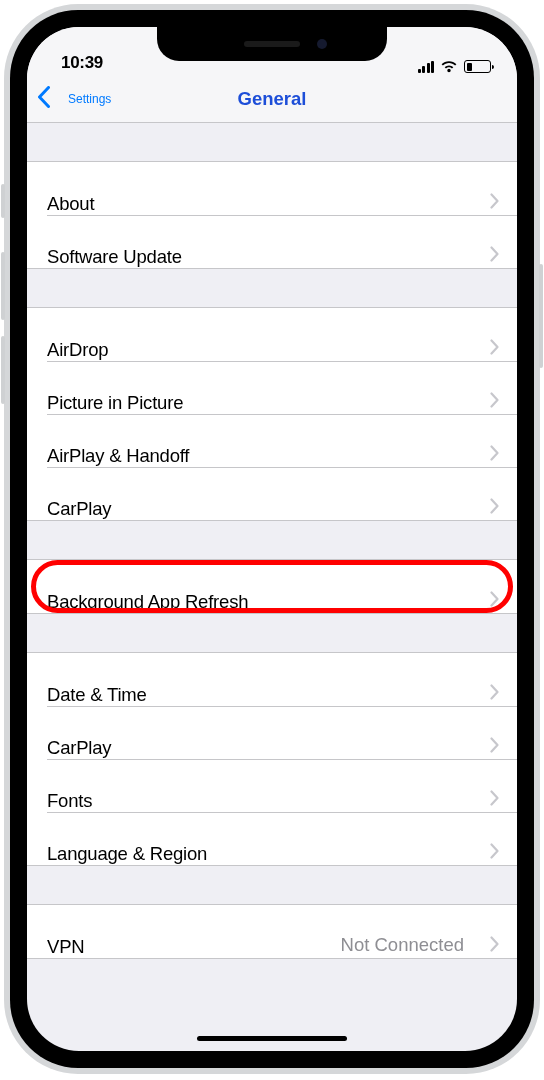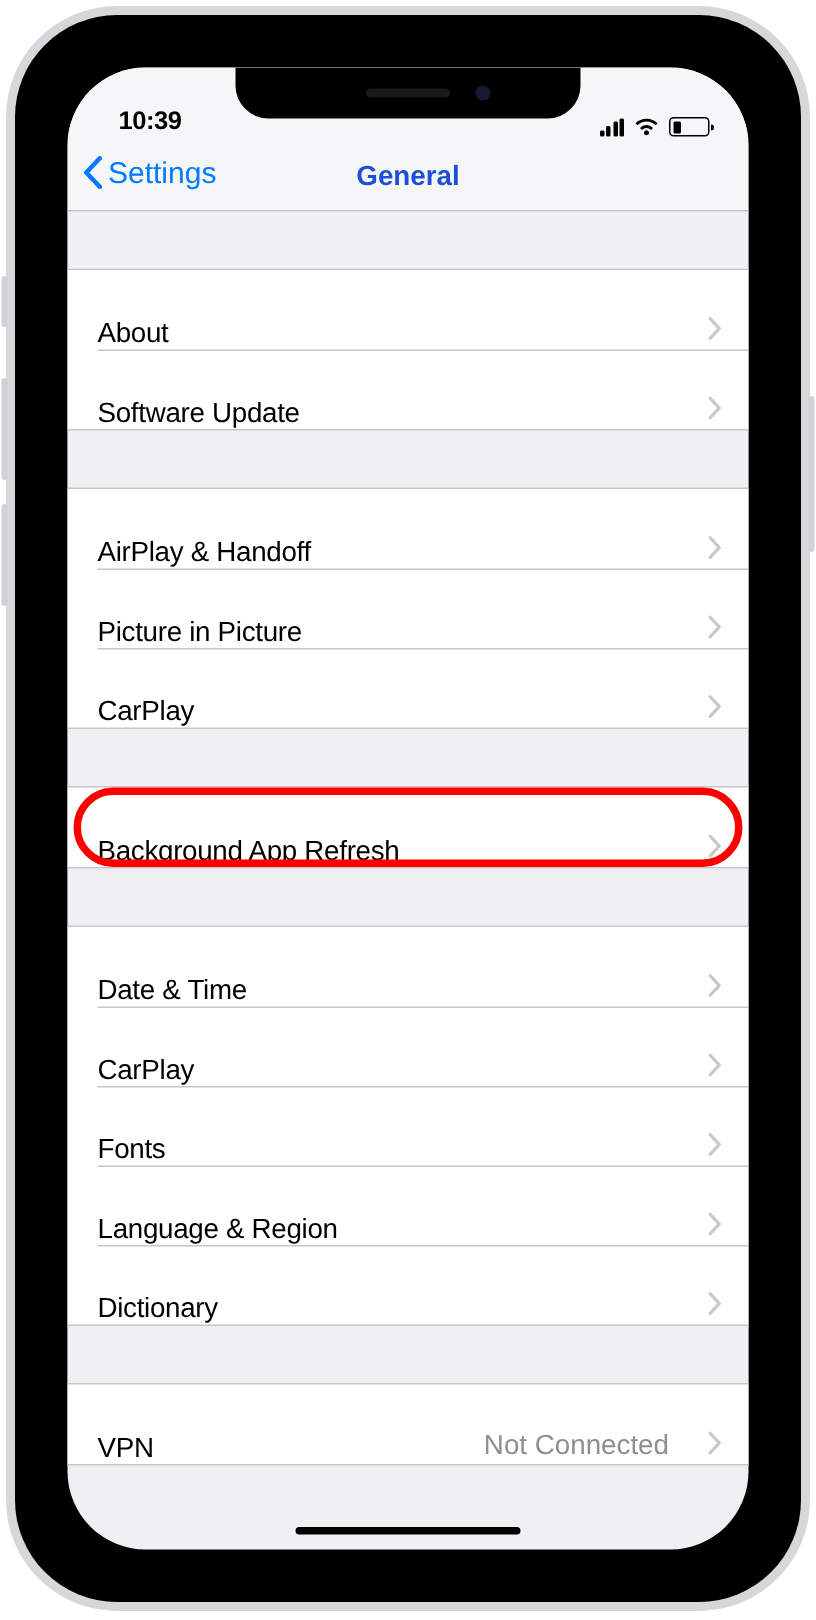--- a/index.html
+++ b/index.html
@@ -19,21 +19,21 @@
       background: #d5d7d9;
       border-radius: 74px;
       padding: 6px;
       position: relative;
     }
     .device-outer {
       width: 100%;
       height: 100%;
       background: #000;
       border-radius: 68px;
-      padding: 35px;
+      padding: 17px;
     }
     .screen {
       width: 100%;
       height: 100%;
       background: #efeff4;
       border-radius: 52px;
       overflow: hidden;
       position: relative;
     }
     
@@ -138,22 +138,22 @@
       align-items: center;
       justify-content: center;
       position: relative;
     }
     .nav-back {
       position: absolute;
       left: 10px;
       display: flex;
       align-items: center;
       color: #007aff;
-      font-size: 20px;
-      gap: 4px;
+      font-size: 12px;
+      gap: 18px;
       cursor: pointer;
     }
     .nav-back .chev {
       font-size: 28px;
       font-weight: 500;
       line-height: 1;
     }
     .nav-title {
       font-size: 18.5px;
       font-weight: 600;
@@ -308,29 +308,37 @@
               <span class="row-right">
                 <span class="disclosure"><svg width="9" height="16" viewBox="0 0 9 16">
                     <path d="M1.5 1.5 7.5 8l-6 6.5" stroke="#c7c7cc" stroke-width="2.2" fill="none" stroke-linecap="round" stroke-linejoin="round"></path>
                   </svg></span>
               </span>
             </div>
           </div>
           <div class="spacer"></div>
           <div class="group">
             <div class="row">
+              <span class="row-label">AirDrop</span>
+              <span class="row-right">
+                <span class="disclosure"><svg width="9" height="16" viewBox="0 0 9 16">
+                    <path d="M1.5 1.5 7.5 8l-6 6.5" stroke="#c7c7cc" stroke-width="2.2" fill="none" stroke-linecap="round" stroke-linejoin="round"></path>
+                  </svg></span>
+              </span>
+            </div>
+            <div class="row">
+              <span class="row-label">Picture in Picture</span>
+              <span class="row-right">
+                <span class="disclosure"><svg width="9" height="16" viewBox="0 0 9 16">
+                    <path d="M1.5 1.5 7.5 8l-6 6.5" stroke="#c7c7cc" stroke-width="2.2" fill="none" stroke-linecap="round" stroke-linejoin="round"></path>
+                  </svg></span>
+              </span>
+            </div>
+            <div class="row">
               <span class="row-label">AirPlay &amp; Handoff</span>
-              <span class="row-right">
-                <span class="disclosure"><svg width="9" height="16" viewBox="0 0 9 16">
-                    <path d="M1.5 1.5 7.5 8l-6 6.5" stroke="#c7c7cc" stroke-width="2.2" fill="none" stroke-linecap="round" stroke-linejoin="round"></path>
-                  </svg></span>
-              </span>
-            </div>
-            <div class="row">
-              <span class="row-label">Picture in Picture</span>
               <span class="row-right">
                 <span class="disclosure"><svg width="9" height="16" viewBox="0 0 9 16">
                     <path d="M1.5 1.5 7.5 8l-6 6.5" stroke="#c7c7cc" stroke-width="2.2" fill="none" stroke-linecap="round" stroke-linejoin="round"></path>
                   </svg></span>
               </span>
             </div>
             <div class="row">
               <span class="row-label">CarPlay</span>
               <span class="row-right">
                 <span class="disclosure"><svg width="9" height="16" viewBox="0 0 9 16">
@@ -377,28 +385,20 @@
               </span>
             </div>
             <div class="row">
               <span class="row-label">Language &amp; Region</span>
               <span class="row-right">
                 <span class="disclosure"><svg width="9" height="16" viewBox="0 0 9 16">
                     <path d="M1.5 1.5 7.5 8l-6 6.5" stroke="#c7c7cc" stroke-width="2.2" fill="none" stroke-linecap="round" stroke-linejoin="round"></path>
                   </svg></span>
               </span>
             </div>
-            <div class="row">
-              <span class="row-label">Dictionary</span>
-              <span class="row-right">
-                <span class="disclosure"><svg width="9" height="16" viewBox="0 0 9 16">
-                    <path d="M1.5 1.5 7.5 8l-6 6.5" stroke="#c7c7cc" stroke-width="2.2" fill="none" stroke-linecap="round" stroke-linejoin="round"></path>
-                  </svg></span>
-              </span>
-            </div>
           </div>
           <div class="spacer"></div>
           <div class="group">
             <div class="row">
               <span class="row-label">VPN</span>
               <span class="row-right">
                 <span class="row-value">Not Connected</span>
                 <span class="disclosure"><svg width="9" height="16" viewBox="0 0 9 16">
                     <path d="M1.5 1.5 7.5 8l-6 6.5" stroke="#c7c7cc" stroke-width="2.2" fill="none" stroke-linecap="round" stroke-linejoin="round"></path>
                   </svg></span>

